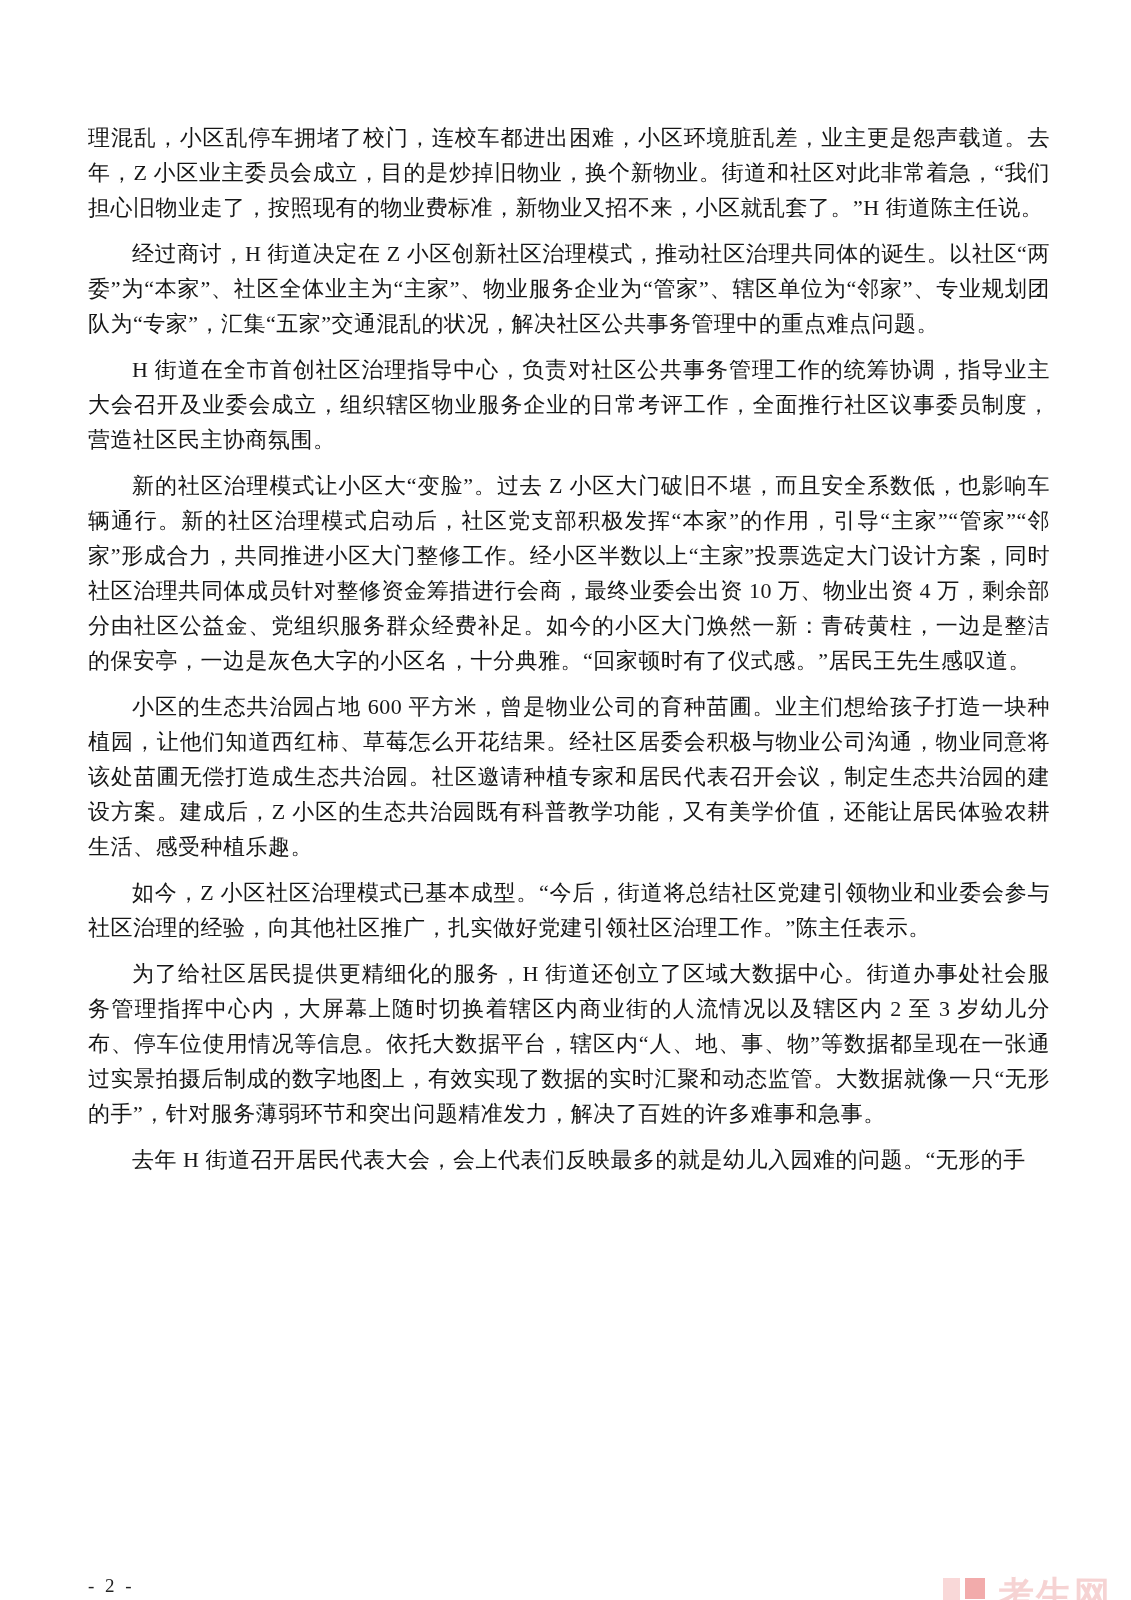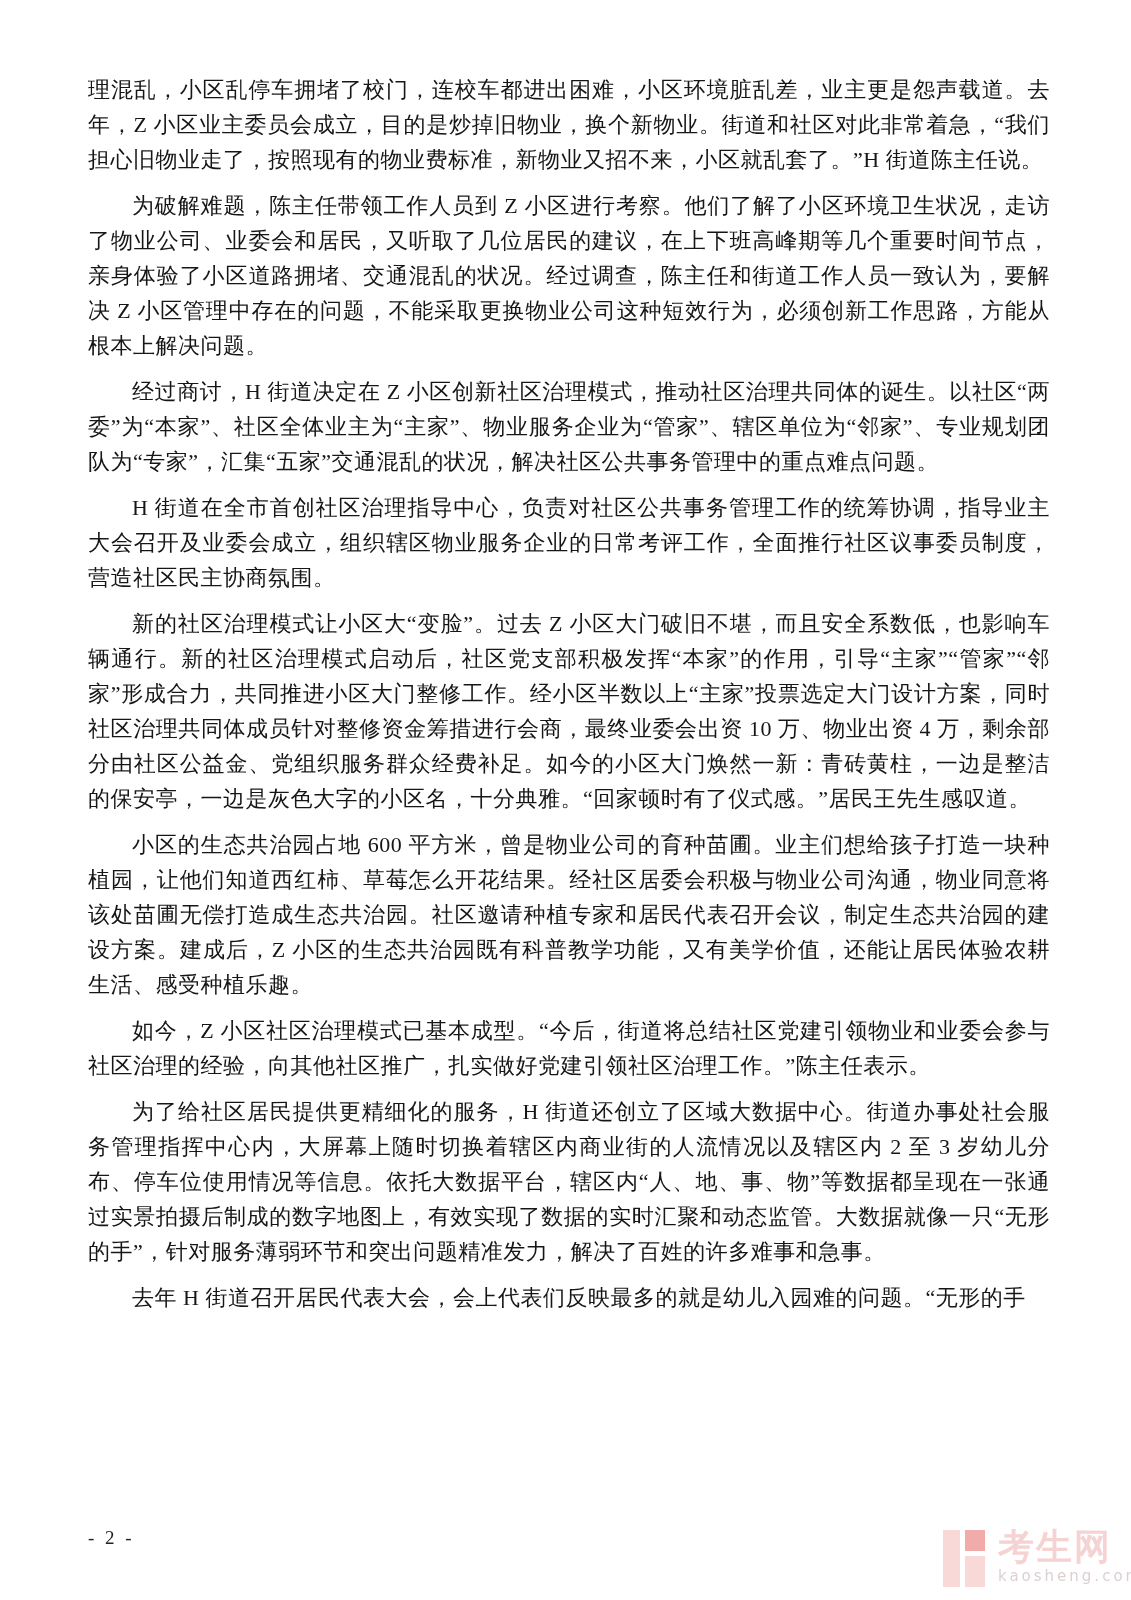--- a/index.html
+++ b/index.html
@@ -11,20 +11,21 @@
     width: 1131px;
     height: 1600px;
     position: relative;
     overflow: hidden;
     font-family: "Liberation Serif", "DejaVu Serif", serif;
   }
   .page {
     position: absolute;
     inset: 0;
     background: #ffffff;
+    margin-top: 48px;
   }
   .content {
     position: absolute;
     left: 88px;
     top: 72px;
     width: 962px;
   }
   .content p {
     margin: 0 0 11px 0;
     font-size: 22px;
@@ -108,21 +109,20 @@
     white-space: nowrap;
   }
 </style>
 </head>
 <body>
 
 <div class="page">
 
   <div class="content">
     <p class="continuation">理混乱，小区乱停车拥堵了校门，连校车都进出困难，小区环境脏乱差，业主更是怨声载道。去年，Z 小区业主委员会成立，目的是炒掉旧物业，换个新物业。街道和社区对此非常着急，“我们担心旧物业走了，按照现有的物业费标准，新物业又招不来，小区就乱套了。”H 街道陈主任说。</p>
-    <p>为破解难题，陈主任带领工作人员到 Z 小区进行考察。他们了解了小区环境卫生状况，走访了物业公司、业委会和居民，又听取了几位居民的建议，在上下班高峰期等几个重要时间节点，亲身体验了小区道路拥堵、交通混乱的状况。经过调查，陈主任和街道工作人员一致认为，要解决 Z 小区管理中存在的问题，不能采取更换物业公司这种短效行为，必须创新工作思路，方能从根本上解决问题。</p>
     <p>经过商讨，H 街道决定在 Z 小区创新社区治理模式，推动社区治理共同体的诞生。以社区“两委”为“本家”、社区全体业主为“主家”、物业服务企业为“管家”、辖区单位为“邻家”、专业规划团队为“专家”，汇集“五家”交通混乱的状况，解决社区公共事务管理中的重点难点问题。</p>
     <p>H 街道在全市首创社区治理指导中心，负责对社区公共事务管理工作的统筹协调，指导业主大会召开及业委会成立，组织辖区物业服务企业的日常考评工作，全面推行社区议事委员制度，营造社区民主协商氛围。</p>
     <p>新的社区治理模式让小区大“变脸”。过去 Z 小区大门破旧不堪，而且安全系数低，也影响车辆通行。新的社区治理模式启动后，社区党支部积极发挥“本家”的作用，引导“主家”“管家”“邻家”形成合力，共同推进小区大门整修工作。经小区半数以上“主家”投票选定大门设计方案，同时社区治理共同体成员针对整修资金筹措进行会商，最终业委会出资 10 万、物业出资 4 万，剩余部分由社区公益金、党组织服务群众经费补足。如今的小区大门焕然一新：青砖黄柱，一边是整洁的保安亭，一边是灰色大字的小区名，十分典雅。“回家顿时有了仪式感。”居民王先生感叹道。</p>
     <p>小区的生态共治园占地 600 平方米，曾是物业公司的育种苗圃。业主们想给孩子打造一块种植园，让他们知道西红柿、草莓怎么开花结果。经社区居委会积极与物业公司沟通，物业同意将该处苗圃无偿打造成生态共治园。社区邀请种植专家和居民代表召开会议，制定生态共治园的建设方案。建成后，Z 小区的生态共治园既有科普教学功能，又有美学价值，还能让居民体验农耕生活、感受种植乐趣。</p>
     <p>如今，Z 小区社区治理模式已基本成型。“今后，街道将总结社区党建引领物业和业委会参与社区治理的经验，向其他社区推广，扎实做好党建引领社区治理工作。”陈主任表示。</p>
     <p>为了给社区居民提供更精细化的服务，H 街道还创立了区域大数据中心。街道办事处社会服务管理指挥中心内，大屏幕上随时切换着辖区内商业街的人流情况以及辖区内 2 至 3 岁幼儿分布、停车位使用情况等信息。依托大数据平台，辖区内“人、地、事、物”等数据都呈现在一张通过实景拍摄后制成的数字地图上，有效实现了数据的实时汇聚和动态监管。大数据就像一只“无形的手”，针对服务薄弱环节和突出问题精准发力，解决了百姓的许多难事和急事。</p>
     <p>去年 H 街道召开居民代表大会，会上代表们反映最多的就是幼儿入园难的问题。“无形的手</p>
   </div>
 
   <div class="page-number">- 2 -</div>

